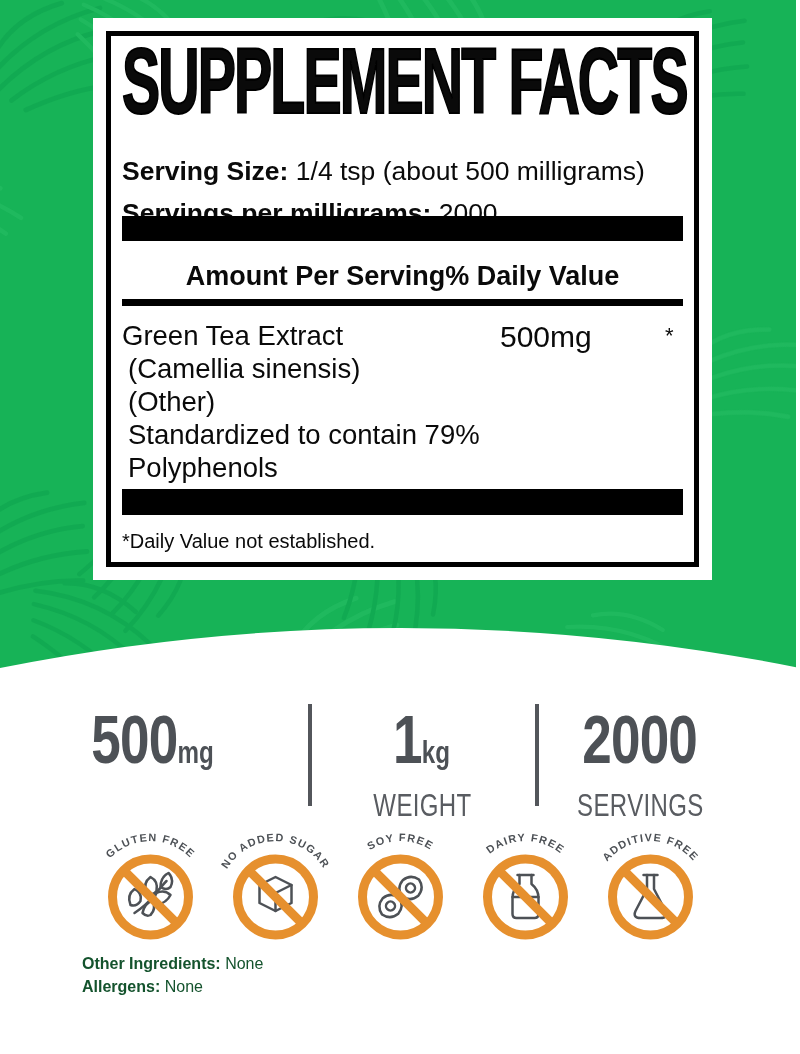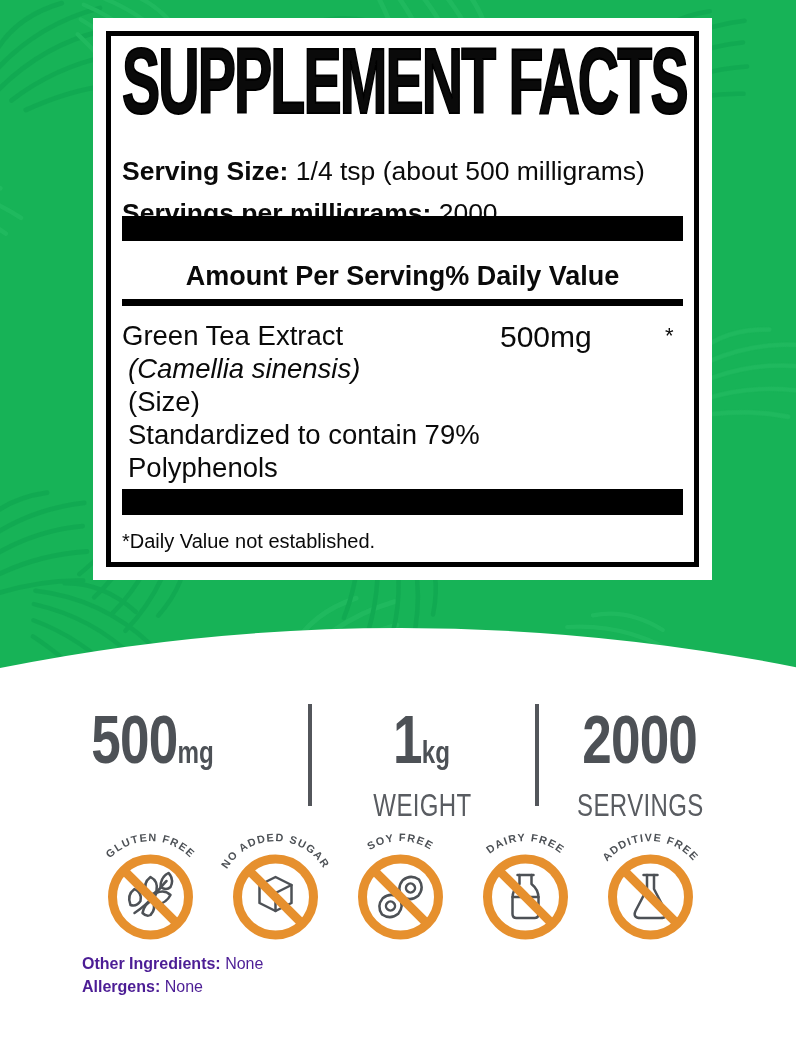--- a/index.html
+++ b/index.html
@@ -37,21 +37,21 @@
   .sf-line b{font-weight:bold;}
   .line1{top:114px;}
   .line2{top:156px;}
   .bar{background:#000;height:25px;}
   .bar1{top:198px;}
   .bar2{top:471px;height:26px;}
   .hdr-row{top:243px;font-size:27px;font-weight:bold;display:flex;justify-content:center;}
   .rule{top:281px;height:7px;background:#000;}
   .ing{top:301px;font-size:27.5px;line-height:33px;}
   .ing .cont{margin-left:6px;}
-  .ital{font-style:italic;}
+  .ital{}
   .amount{position:absolute;left:378px;top:1px;font-size:30px;}
   .star{position:absolute;left:543px;top:0px;font-size:22px;}
   .footnote{top:512px;font-size:20px;}
 
   
   .stats{position:absolute;top:704px;left:0;width:800px;height:106px;color:var(--gray,#4d5156);}
   .stat{position:absolute;top:0;width:240px;text-align:center;}
   .stat-1{left:32px;}
   .stat-2{left:302px;}
   .stat-3{left:520px;}
@@ -76,21 +76,21 @@
   }
   .badge{width:125px;height:112px;}
   .arc-label{
     font-family:"Liberation Sans",sans-serif;font-size:10.8px;font-weight:bold;
     letter-spacing:1.3px;fill:var(--gray,#4d5156);
   }
   .glyph{stroke:var(--gray,#4d5156);stroke-width:2.5;fill:none;stroke-linejoin:round;stroke-linecap:round;}
   .ring,.slash{stroke:var(--orange,#e6902e);fill:none;}
 
   
-  .footer{position:absolute;top:952px;left:82px;color:#4c1d95;font-size:16px;line-height:23px;}
+  .footer{position:absolute;top:952px;left:82px;color:#14532d;font-size:16px;line-height:23px;}
   .footer b{font-weight:bold;}
 </style>
 </head>
 <body>
 
 <div class="stage">
 
   <div class="hero">
     <svg class="texture" width="800" height="700" viewBox="0 0 800 700">
       <defs>
@@ -142,21 +142,21 @@
       <div class="pblock hdr-row">
         <span>Amount Per Serving</span>
         <span>% Daily Value</span>
       </div>
 
       <div class="pblock rule"></div>
 
       <div class="pblock ing">
         <div>Green Tea Extract</div>
         <div class="cont ital">(Camellia sinensis)</div>
-        <div class="cont">(Size)</div>
+        <div class="cont">(Other)</div>
         <div class="cont">Standardized to contain 79%</div>
         <div class="cont">Polyphenols</div>
         <span class="amount">500mg</span>
         <span class="star">*</span>
       </div>
 
       <div class="pblock bar bar2"></div>
 
       <div class="pblock footnote">*Daily Value not established.</div>
     </div>

